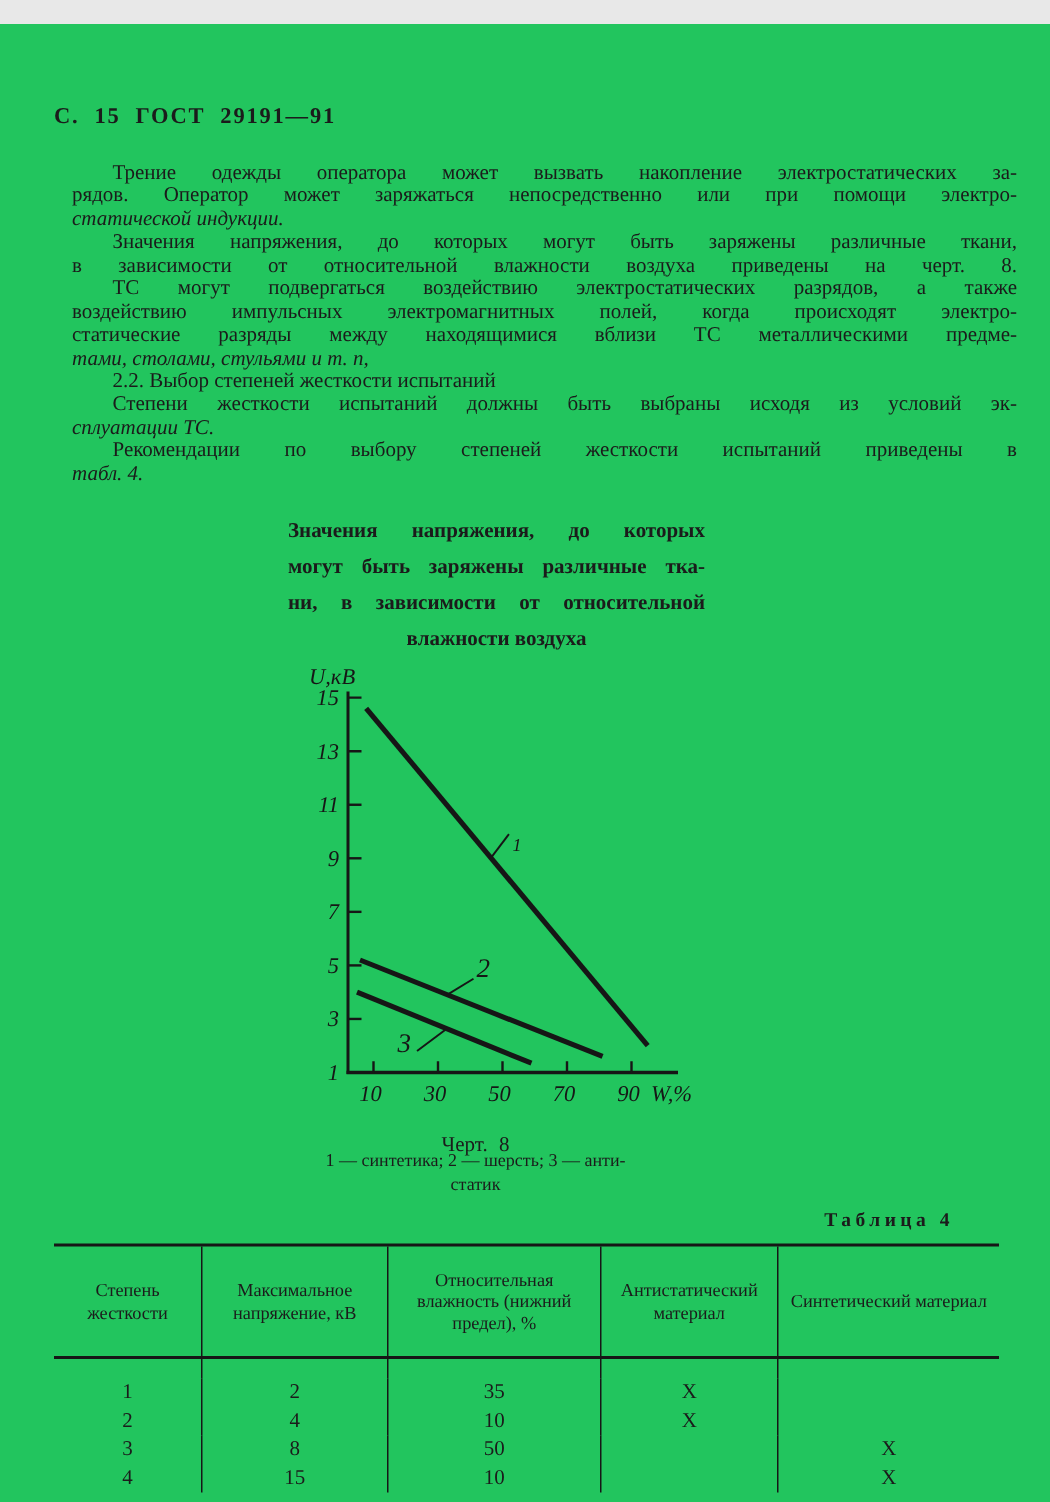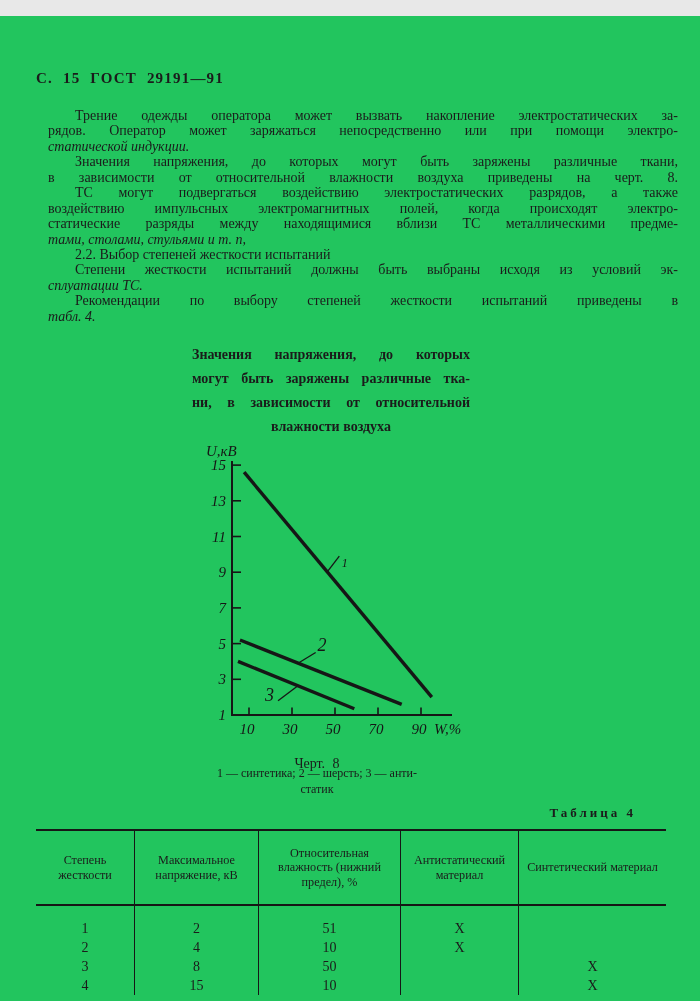--- a/index.html
+++ b/index.html
@@ -148,21 +148,21 @@
       </div>
     <div class="hrule"></div>
     <div class="tbody" id="tbody">
         <div class="bc sp"></div>
         <div class="bc sp"></div>
         <div class="bc sp"></div>
         <div class="bc sp"></div>
         <div class="bc sp"></div>
         <div class="bc">1</div>
         <div class="bc">2</div>
-        <div class="bc">51</div>
+        <div class="bc">35</div>
         <div class="bc">X</div>
         <div class="bc"></div>
         <div class="bc">2</div>
         <div class="bc">4</div>
         <div class="bc">10</div>
         <div class="bc">X</div>
         <div class="bc"></div>
         <div class="bc">3</div>
         <div class="bc">8</div>
         <div class="bc">50</div>

